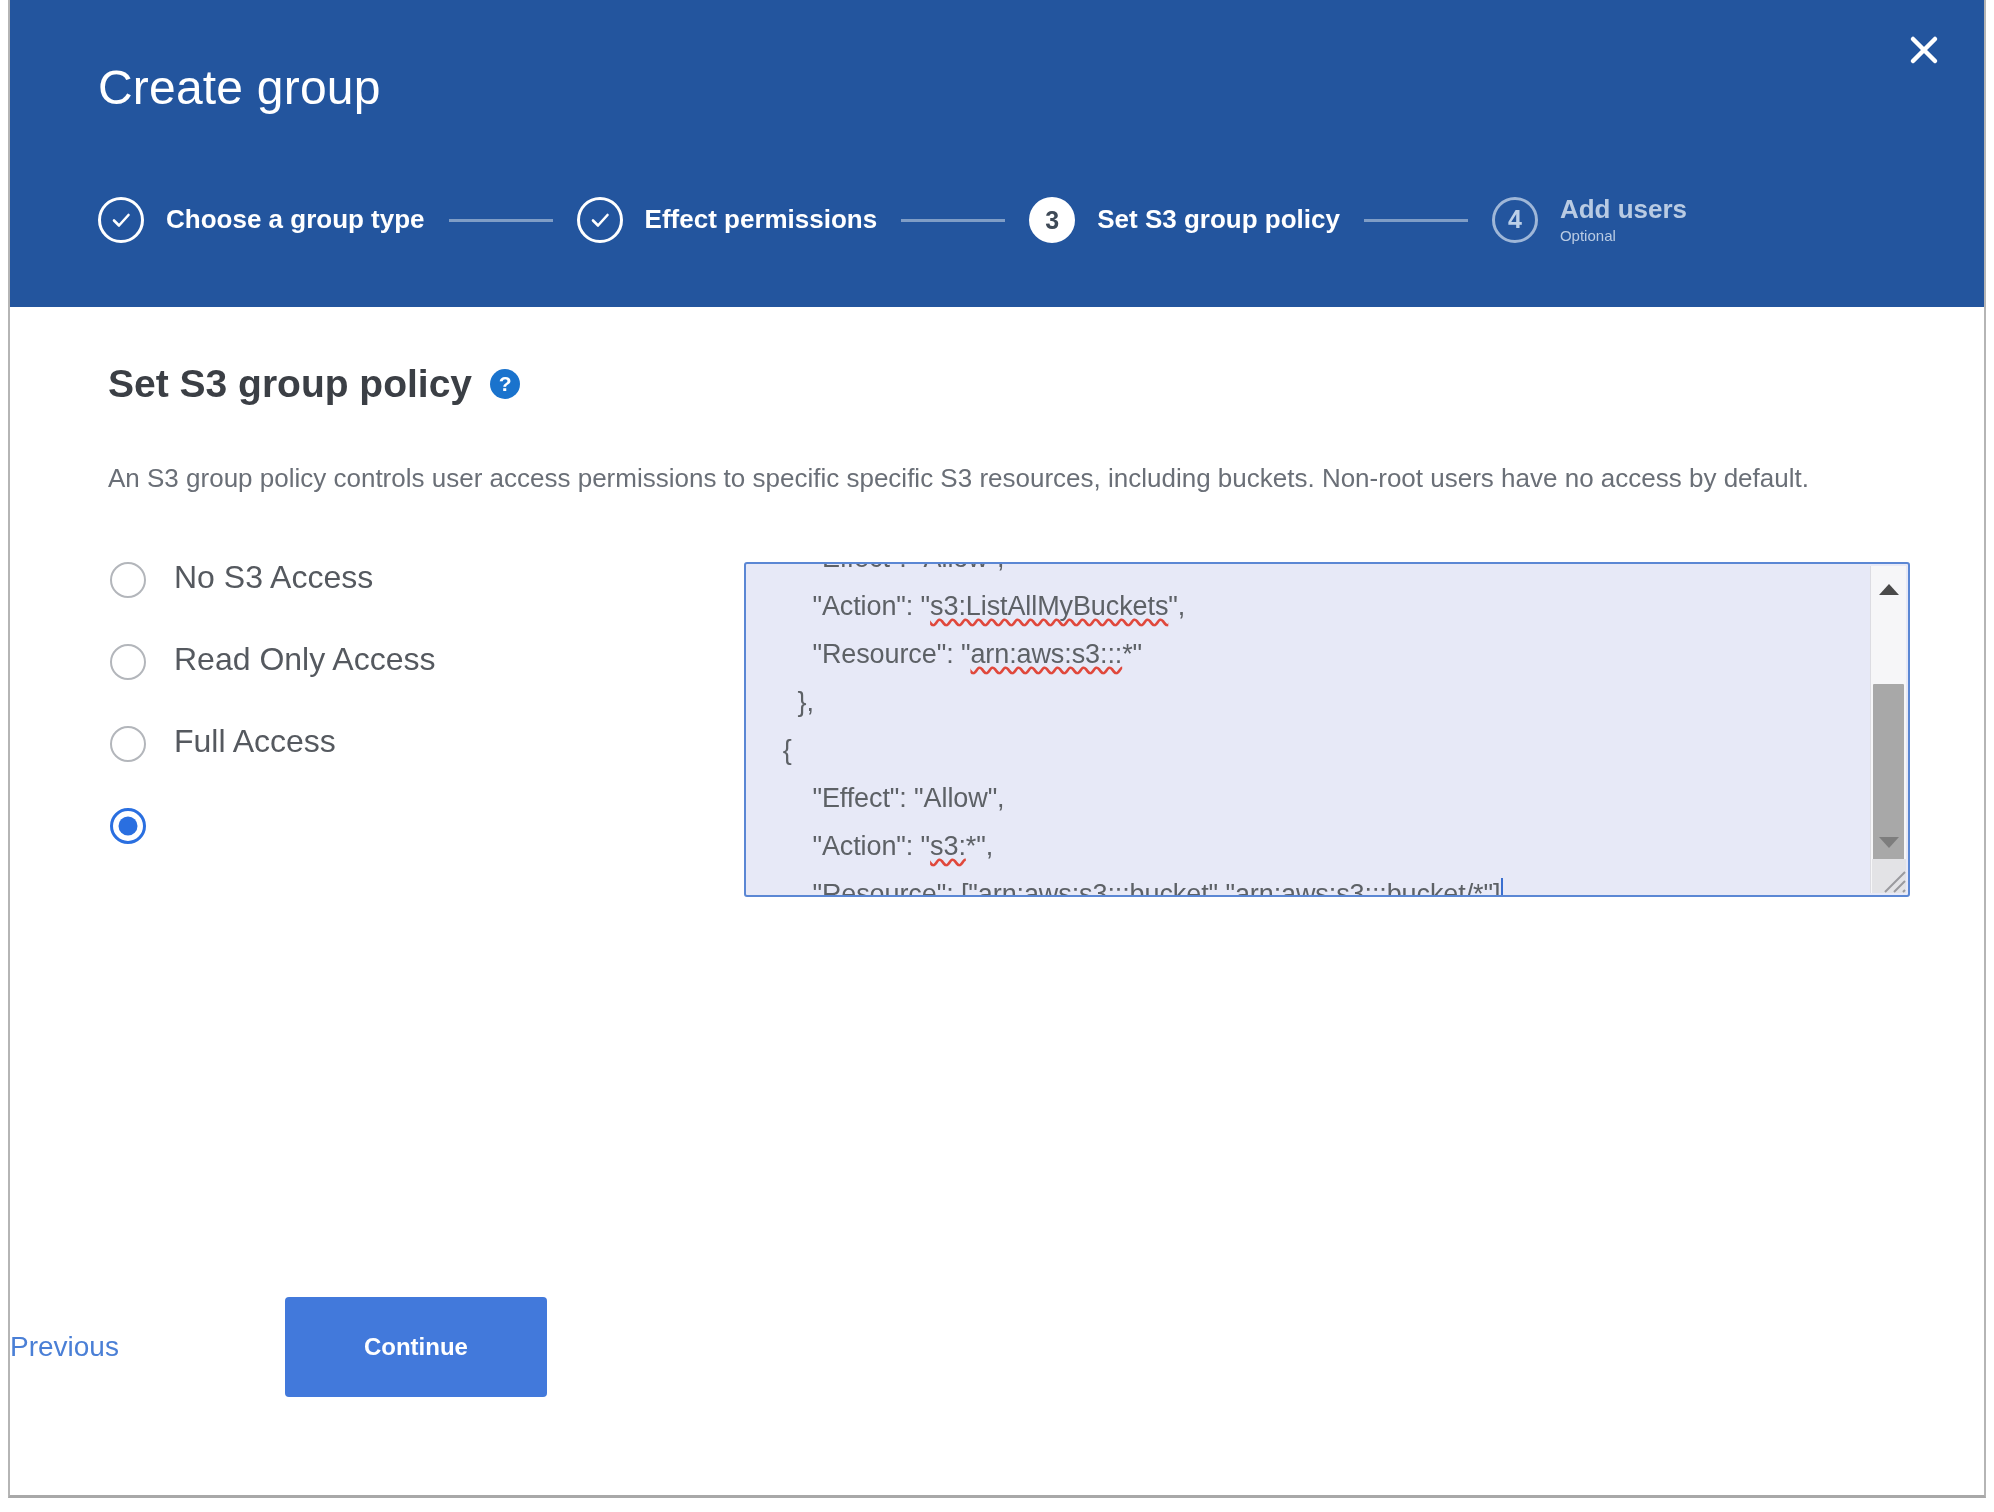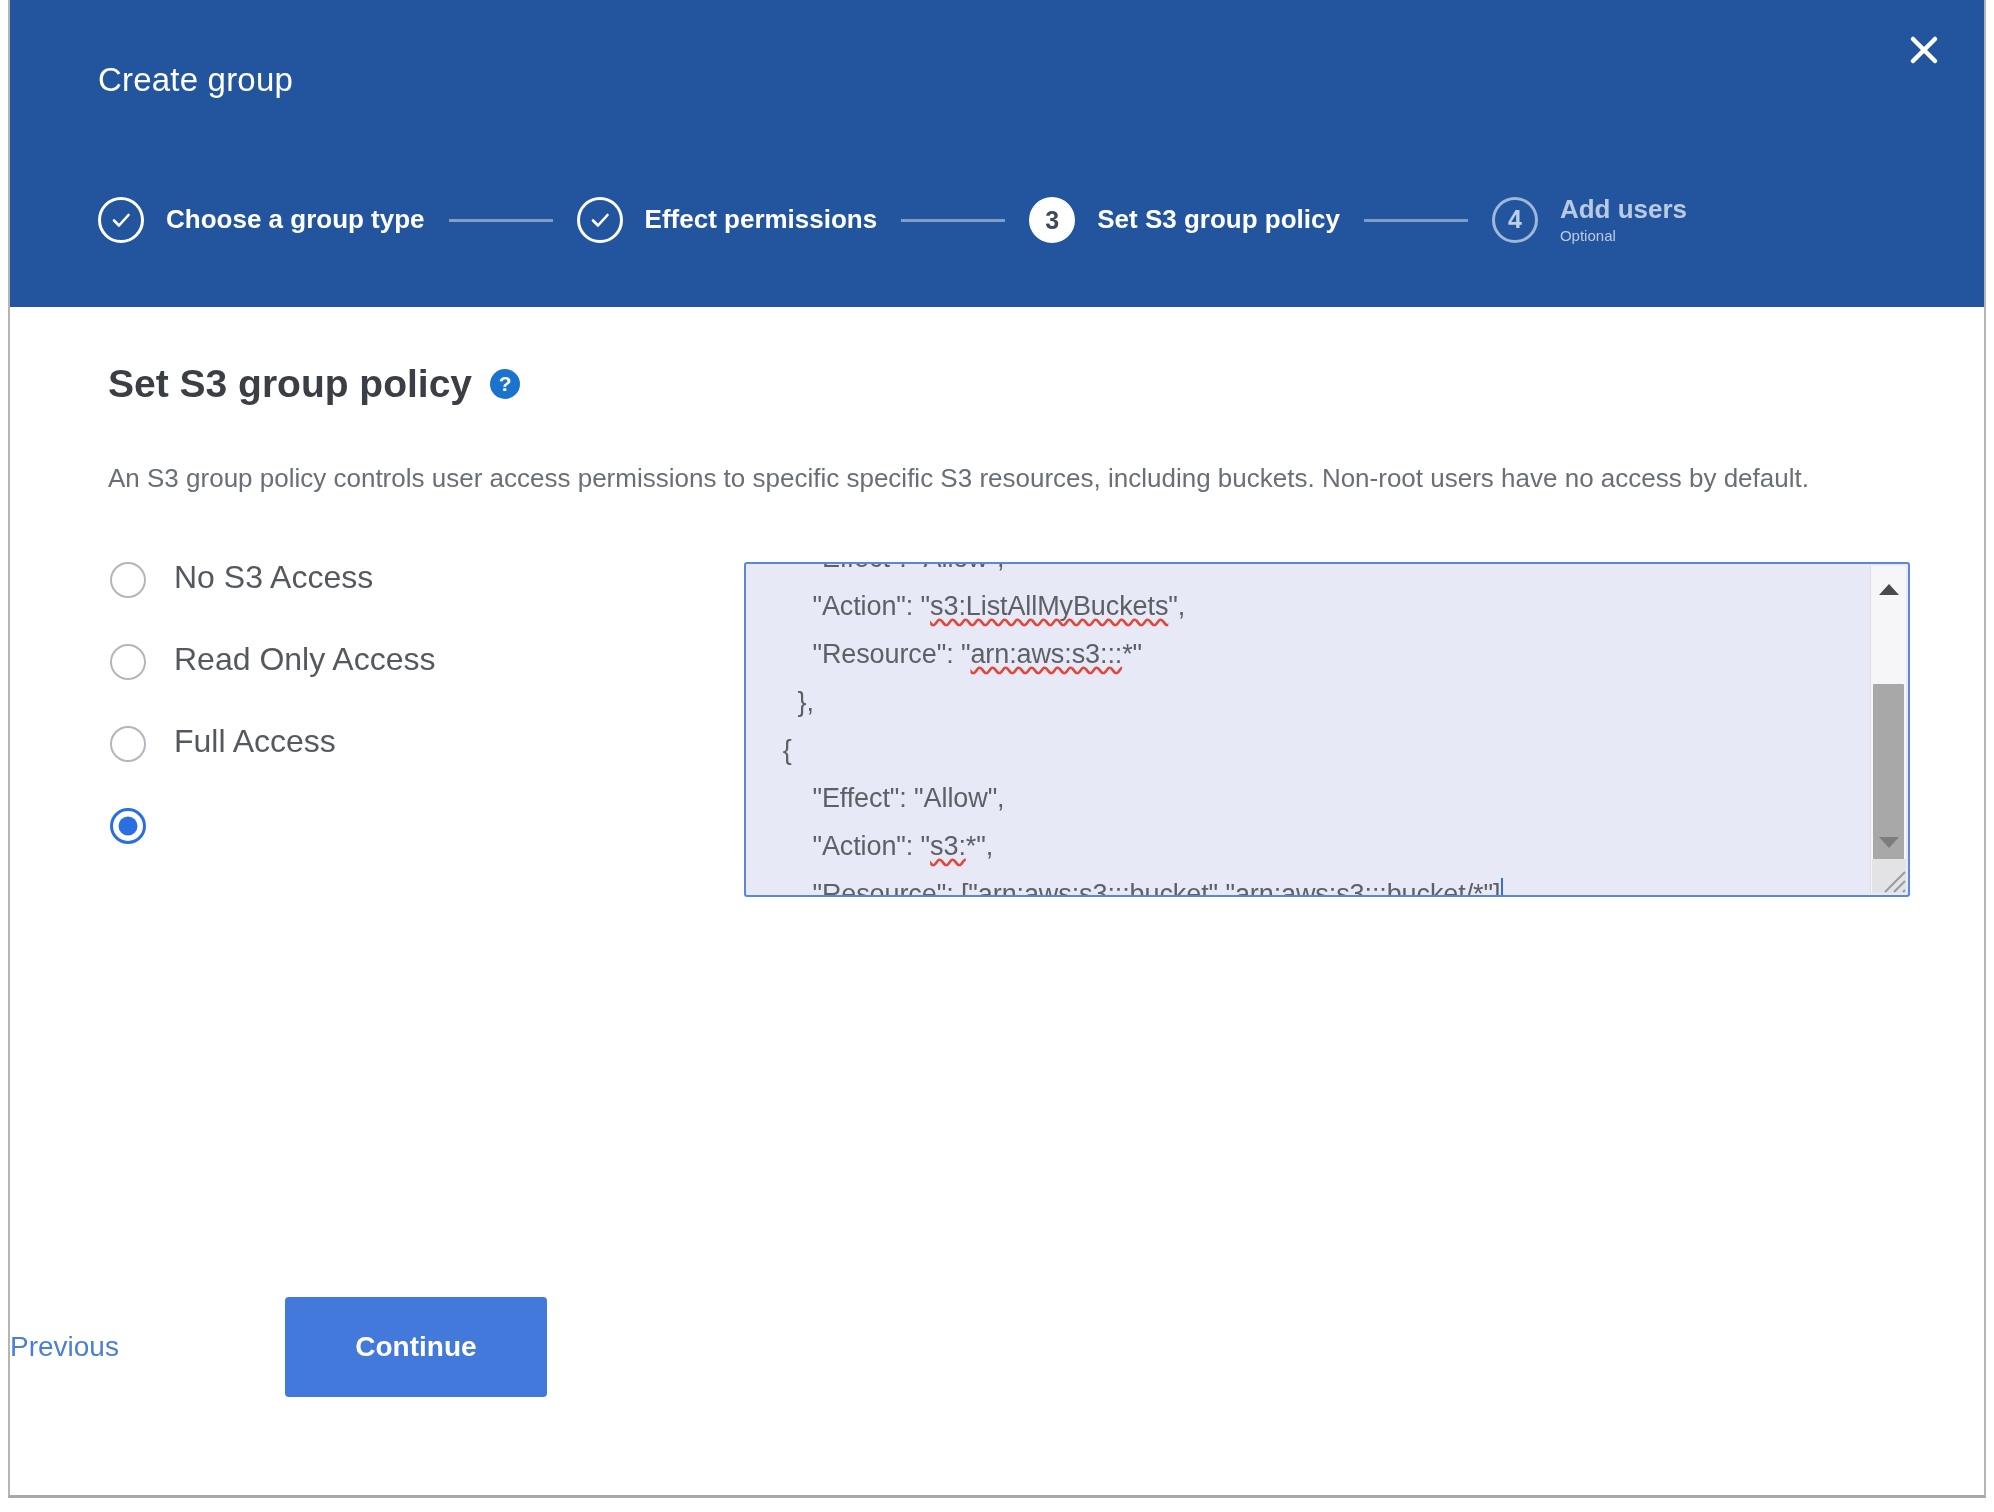--- a/index.html
+++ b/index.html
@@ -46,21 +46,21 @@
     align-items: center;
     justify-content: center;
     cursor: pointer;
   }
   .close-btn svg { display: block; }
 
   .modal-title {
     position: absolute;
     left: 88px;
     top: 62px;
-    font-size: 33px;
+    font-size: 48px;
     font-weight: 400;
     color: #ffffff;
     letter-spacing: 0.2px;
     line-height: 1.1;
   }
 
   
   .stepper {
     position: absolute;
     left: 88px;
@@ -338,21 +338,21 @@
     border: none;
     cursor: pointer;
     font-family: "Liberation Sans", sans-serif;
     padding: 0;
     line-height: 1;
   }
   .btn-continue {
     margin-left: 166px;
     background: #4279DB;
     color: #ffffff;
-    font-size: 28px;
+    font-size: 24px;
     font-weight: 700;
     border: none;
     border-radius: 4px;
     width: 262px;
     height: 100px;
     cursor: pointer;
     font-family: "Liberation Sans", sans-serif;
     line-height: 1;
   }
 </style>

